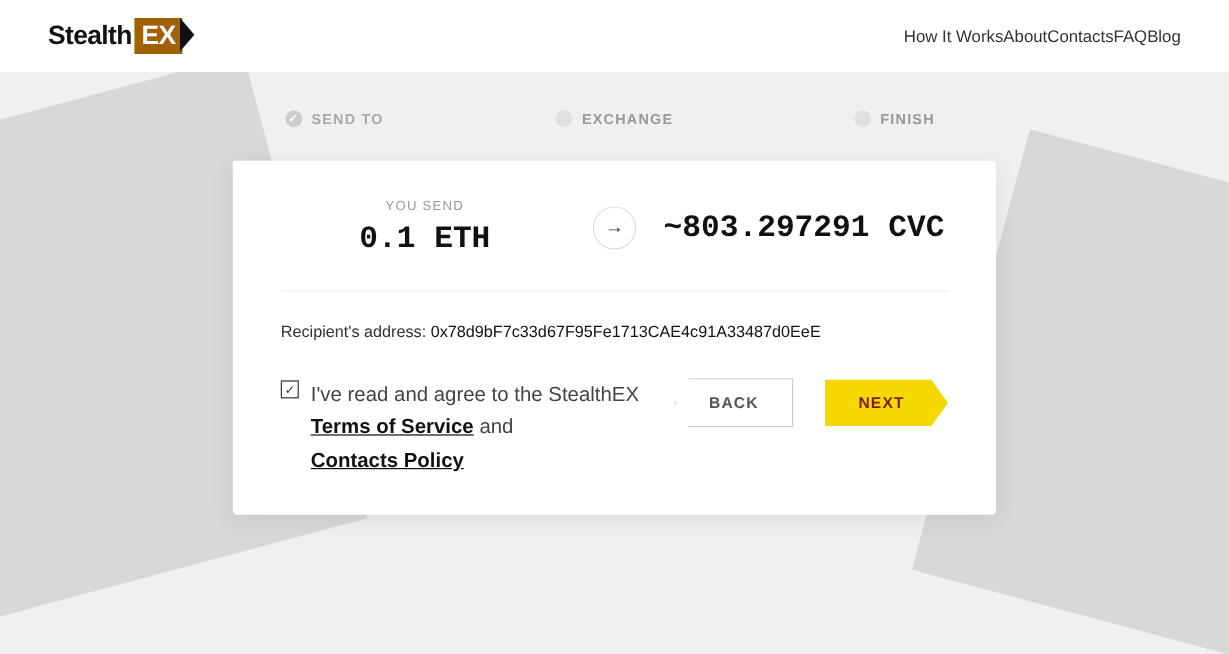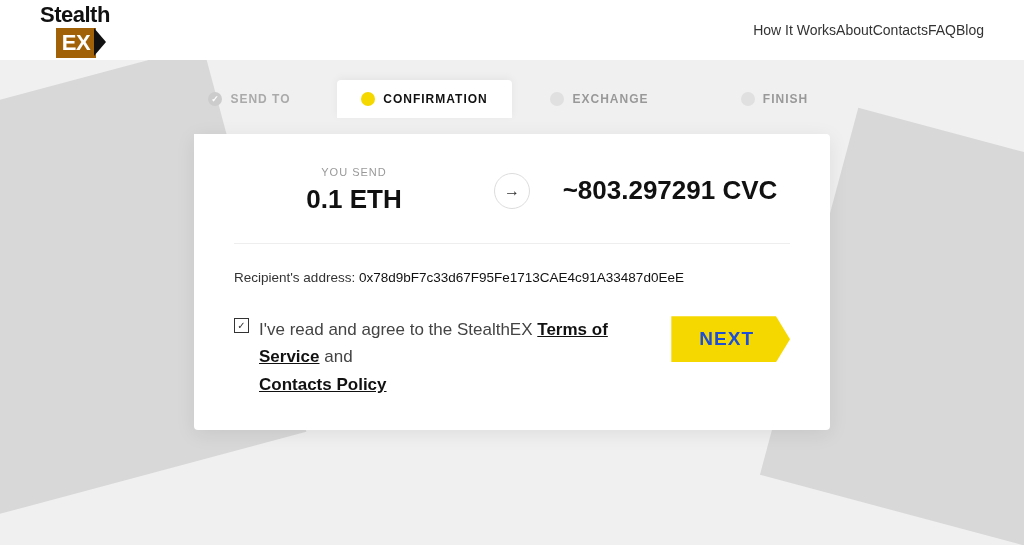--- a/index.html
+++ b/index.html
@@ -45,21 +45,20 @@
       height: 60px;
       background: #fff;
     }
     .logo {
       display: flex;
       align-items: center;
       font-size: 22px;
       font-weight: 700;
       color: #111;
       letter-spacing: -0.5px;
-      flex-direction: column;
     }
     .logo-box {
       background: #a16207;
       color: #fff;
       padding: 2px 6px;
       font-size: 22px;
       font-weight: 700;
       margin-left: 2px;
       position: relative;
       display: inline-block;
@@ -174,20 +173,21 @@
       font-size: 11px;
       color: #999;
       letter-spacing: 1px;
       margin-bottom: 6px;
       text-transform: uppercase;
     }
     .exchange-amount {
       font-size: 26px;
       font-weight: 700;
       color: #111;
+      font-family: Liberation Mono, monospace;
     }
     .exchange-arrow {
       width: 36px;
       height: 36px;
       border-radius: 50%;
       border: 1px solid #ddd;
       display: flex;
       align-items: center;
       justify-content: center;
       font-size: 16px;
@@ -266,28 +266,29 @@
       color: #555;
       cursor: pointer;
       text-transform: uppercase;
       position: relative;
       clip-path: polygon(12px 0%, 100% 0%, 100% 100%, 12px 100%, 0% 50%);
     }
     .btn-next {
       padding: 12px 32px 12px 28px;
       background: #f5d800;
       border: none;
-      font-size: 19px;
+      font-size: 13px;
       font-weight: 700;
       letter-spacing: 1px;
-      color: #1d4ed8;
+      color: #7f1d1d;
       cursor: pointer;
       text-transform: uppercase;
       clip-path: polygon(0% 0%, calc(100% - 14px) 0%, 100% 50%, calc(100% - 14px) 100%, 0% 100%);
       padding-right: 36px;
+      margin-left: 18px;
     }
   </style>
 </head>
 <body>
 
 <div class="bg-shape-left"></div>
 <div class="bg-shape-right"></div>
 
 <header class="header">
   <div class="logo">
@@ -303,24 +304,20 @@
   </nav>
 </header>
 
 <main class="main">
 
   <div class="steps">
     <div class="step completed">
       <div class="step-dot completed">✓</div>
       <span>SEND TO</span>
     </div>
-    <div class="step active">
-      <div class="step-dot active"></div>
-      <span>CONFIRMATION</span>
-    </div>
     <div class="step">
       <div class="step-dot"></div>
       <span>EXCHANGE</span>
     </div>
     <div class="step">
       <div class="step-dot"></div>
       <span>FINISH</span>
     </div>
   </div>
 
@@ -346,18 +343,19 @@
       <div class="terms-left">
         <div class="checkbox">
           <span class="checkbox-check">✓</span>
         </div>
         <div class="terms-text">
           <span>I've read and agree to the StealthEX </span><a href="#" class="terms-link">Terms of Service</a><span> and</span><br>
           <a href="#" class="terms-link">Contacts Policy</a>
         </div>
       </div>
       <div class="buttons">
+        <button class="btn-back">BACK</button>
         <button class="btn-next">NEXT</button>
       </div>
     </div>
 
   </div>
 </main>
 
 </body></html>

